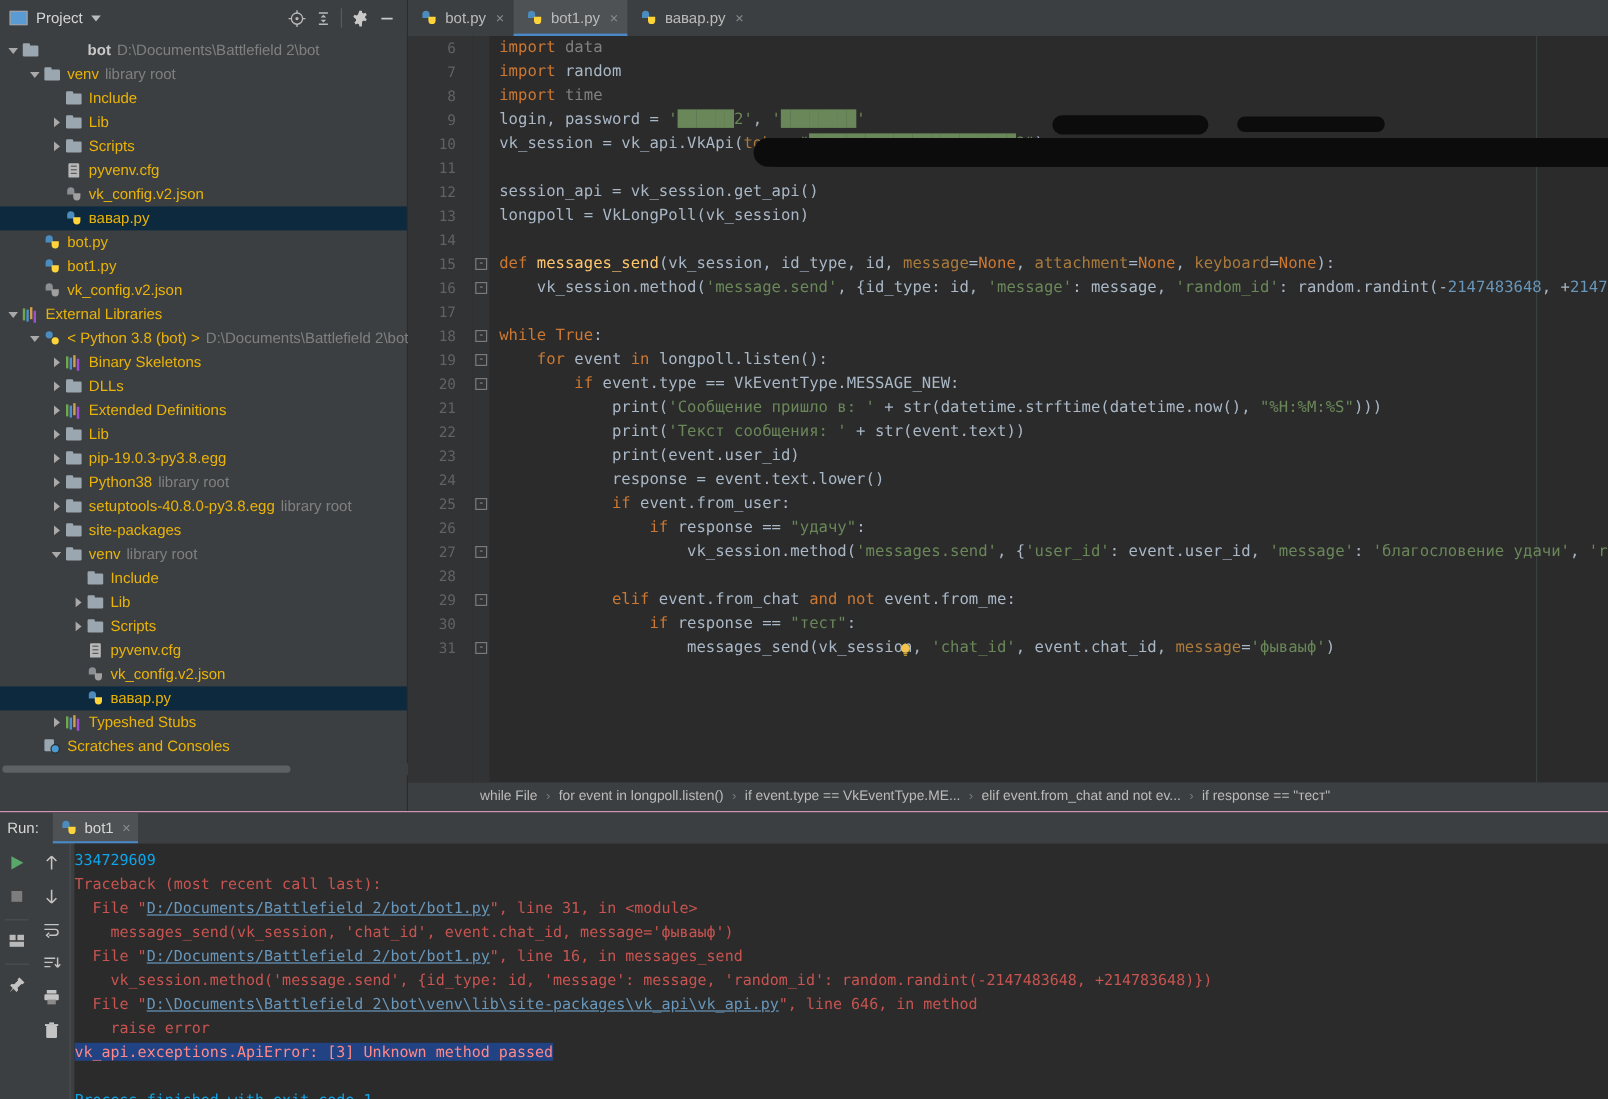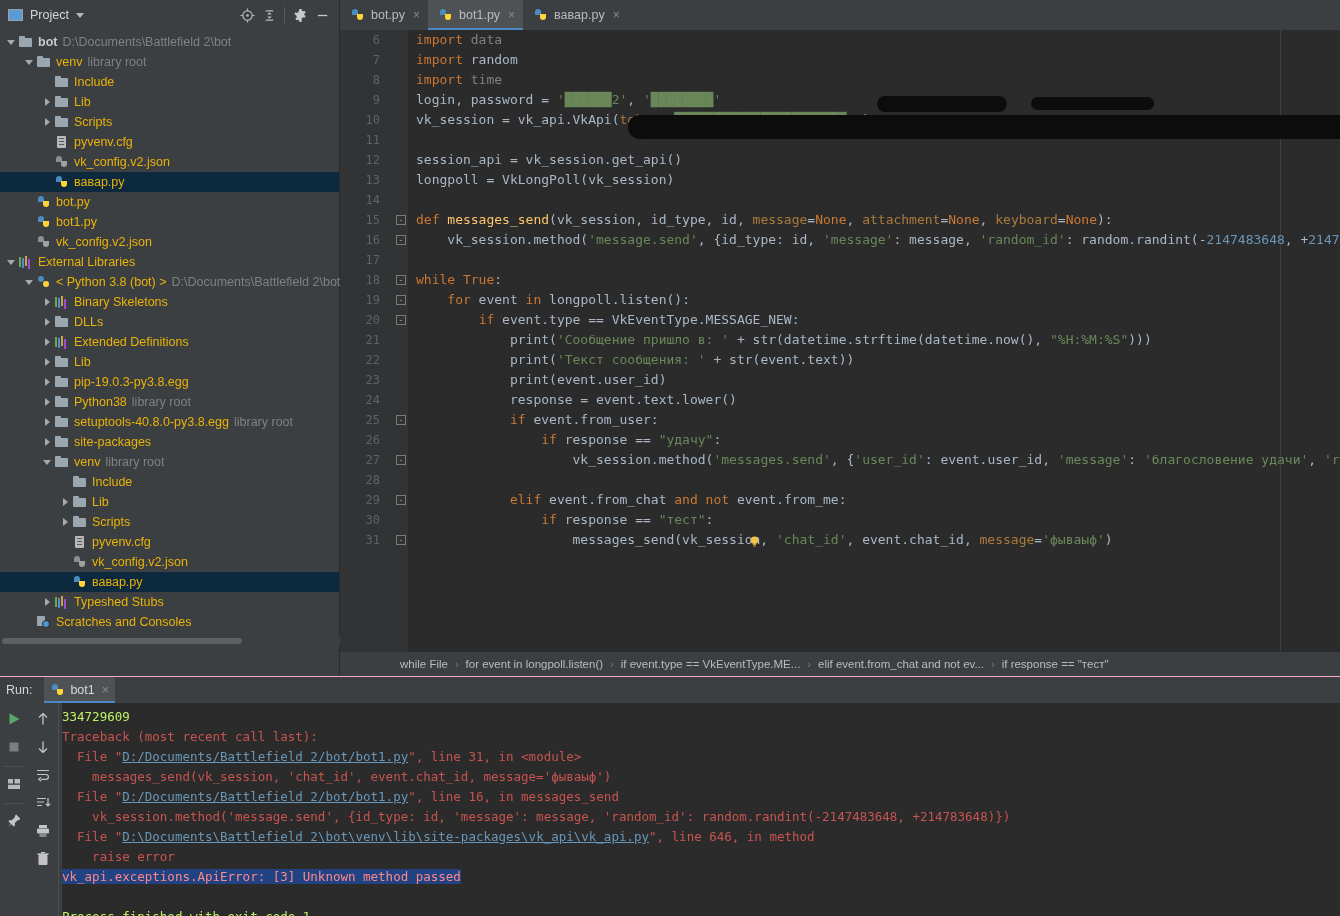--- a/index.html
+++ b/index.html
@@ -111,21 +111,21 @@
   .ico.scratch:before{
     content:"";position:absolute;left:1px;top:2px;width:8px;height:10px;
     background:#9aa7b0;border-radius:1px;
   }
   .ico.scratch:after{
     content:"";position:absolute;left:6px;top:6px;width:8px;height:8px;
     background:#4a9ad4;border-radius:4px;border:1px solid #2b2b2b;
     box-sizing:border-box;
   }
   .tname{color:#eab308;}
-  .tname.bold{font-weight:bold;color:#c9c9c9;}
+  .tname.bold{font-weight:bold;color:#c9c9c9;margin-left:35px;}
   .tsub{color:#808080;margin-left:5px;}
 
   .proj-hscroll{
     position:absolute;left:0;bottom:30px;width:340px;height:10px;
     background:#3c3f41;
   }
   .proj-hscroll i{
     position:absolute;left:2px;top:2px;width:240px;height:6px;
     background:#5e6164;border-radius:3px;display:block;
   }
@@ -250,21 +250,21 @@
   .rbtn{width:24px;height:24px;display:flex;align-items:center;justify-content:center;margin-bottom:4px;}
   .rsep{width:20px;height:1px;background:#4c4f51;margin:3px 0 5px 0;}
   .console{
     position:absolute;left:62px;top:0;width:1278px;height:214px;
     background:#2b2b2b;
     font-family:"DejaVu Sans Mono","Liberation Mono",monospace;
     font-size:12.5px;line-height:20px;white-space:pre;
     padding-top:4px;box-sizing:border-box;
     color:#bbbbbb;overflow:hidden;
   }
-  .c-white{color:#bef264;}
+  .c-white{color:#0ea5e9;}
   .c-red{color:#c75450;}
   .c-link{color:#6897bb;text-decoration:underline;}
   .c-hl{background:#214283;color:#ff8888;}
   .cline{height:20px;}
 </style>
 </head>
 <body>
 
 <div class="app">
 

